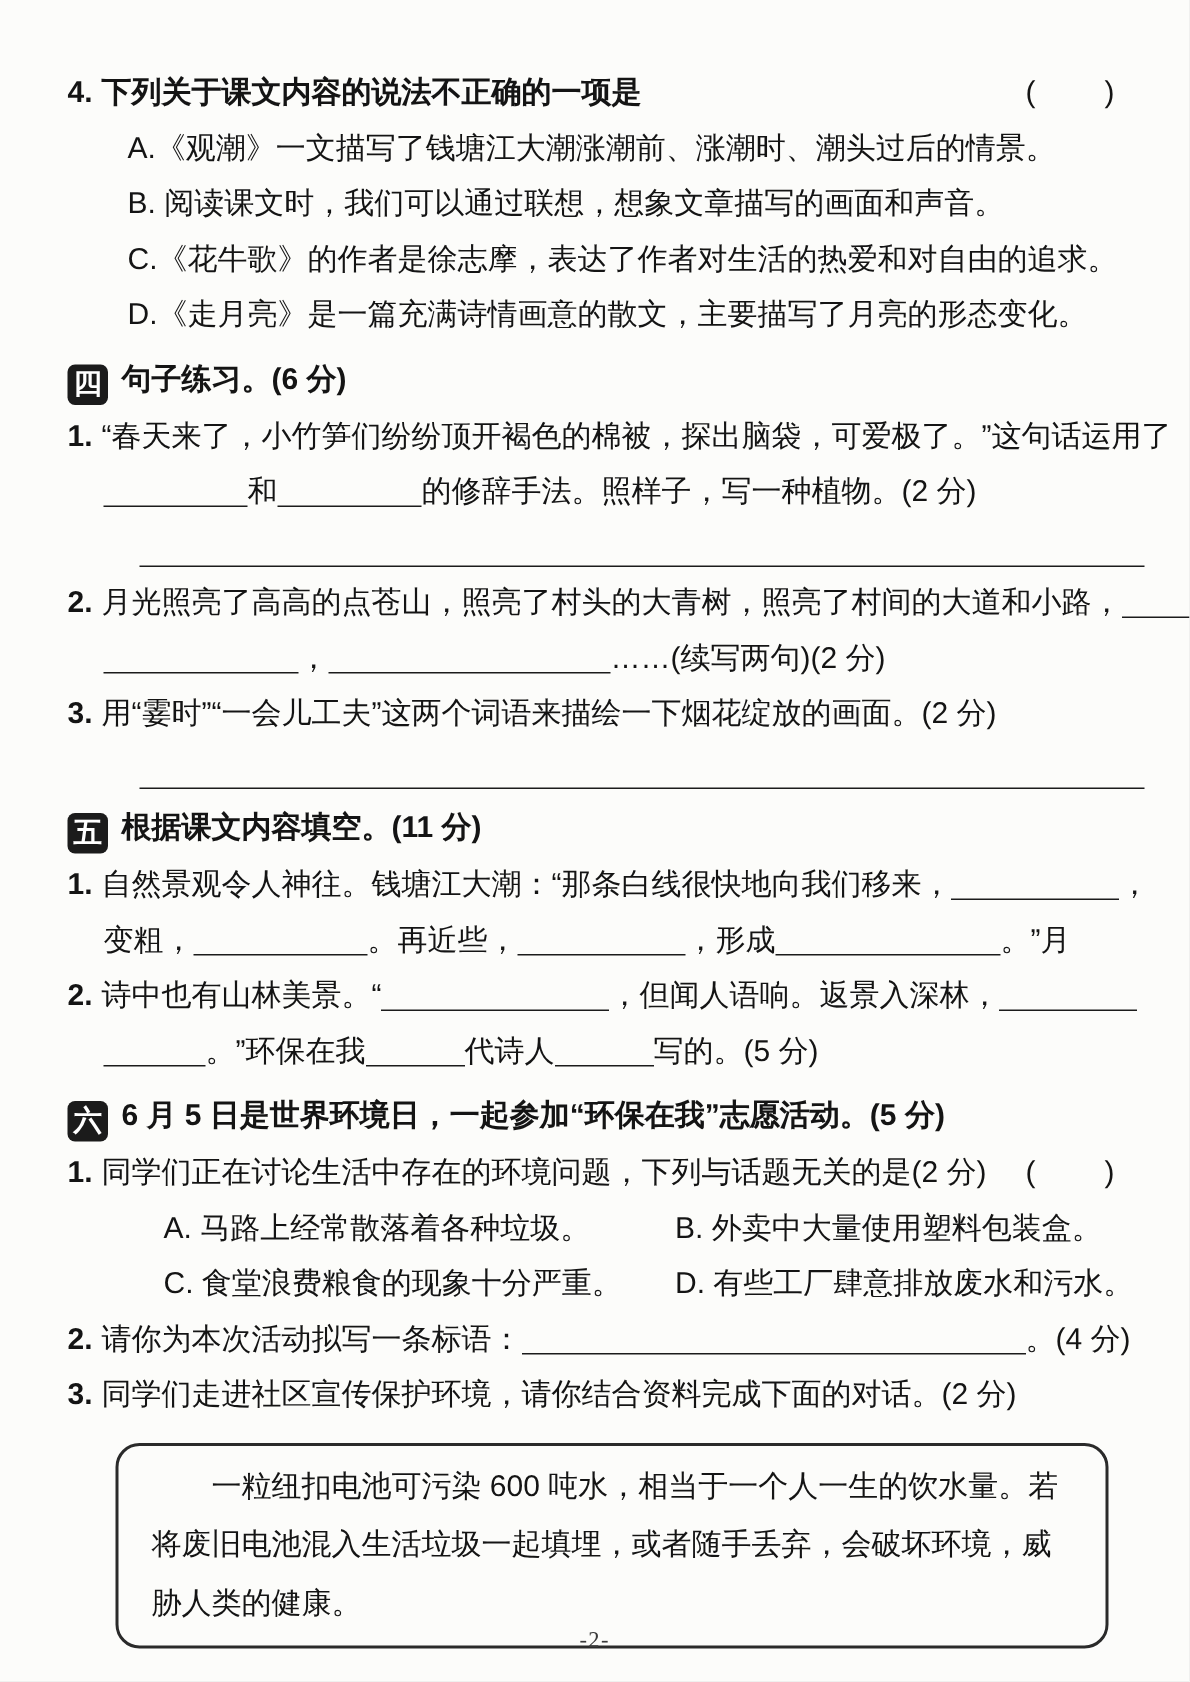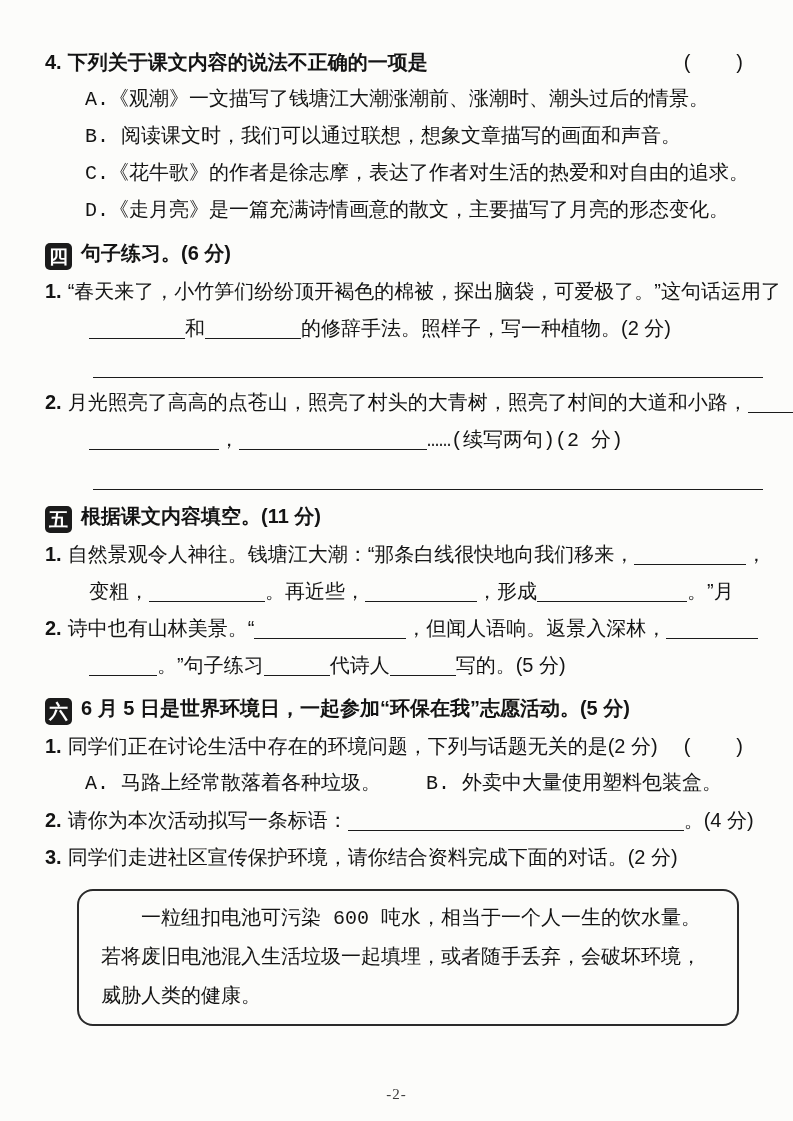--- a/index.html
+++ b/index.html
@@ -9,35 +9,35 @@
     margin:0 auto;
     background:#fcfcfa;
     box-sizing:border-box;
     padding:44px 26px 0 45px;
     font-family:"Liberation Sans","DejaVu Sans",sans-serif;
     color:#141414;
     overflow:hidden;
   }
   .line{font-size:20px;line-height:37px;white-space:nowrap;}
   .stem{font-weight:700;}
-  .kai{font-family:Liberation Mono, monospace;font-weight:400;}
+  .kai{font-family:Liberation Sans, sans-serif;font-weight:400;}
   .qnum{font-weight:700;margin-right:6px;}
   .indent1{margin-left:40px;}   
-  .indent2{margin-left:44px;}   
+  .indent2{margin-left:24px;}   
   .paren{float:right;margin-right:22px;font-weight:400;letter-spacing:2px;}
   .badge{
     display:inline-block;width:27px;height:27px;background:#1b1b1b;color:#fff;
     border-radius:5px;text-align:center;line-height:27px;font-size:19px;
     font-weight:700;margin-right:9px;vertical-align:-3px;
   }
   .sec-title{font-size:20px;font-weight:700;line-height:40px;margin-top:4px;}
   .bl{display:inline-block;border-bottom:1.6px solid #1b1b1b;height:14px;vertical-align:-4px;}
   .ans-line{border-bottom:1.6px solid #1b1b1b;height:30px;margin:0 4px 6px 48px;}
   .optrow{display:flex;}
-  .optrow .opt{width:350px;}
+  .optrow .opt{width:350px;margin-left:24px;}
   .infobox{
     border:2.2px solid #2a2a2a;border-radius:16px;
     width:614px;margin:13px 0 8px 32px;padding:8px 22px;
     font-size:20px;line-height:39px;
   }
   .infobox p{margin:0;text-indent:2em;white-space:normal;}
   .page-num{
     position:absolute;bottom:18px;left:0;width:100%;
     text-align:center;font-size:15px;color:#3a3a3a;
     font-family:"Liberation Serif","DejaVu Serif",serif;letter-spacing:1px;
@@ -66,48 +66,55 @@
   <div class="line indent2">
     <span class="bl" style="width:96px"></span><span>和</span><span class="bl" style="width:96px"></span><span>的修辞手法。照样子，写一种植物。(2 分)</span>
   </div>
   <div class="ans-line"></div>
   <div class="line">
     <span class="qnum">2.</span><span>月光照亮了高高的点苍山，照亮了村头的大青树，照亮了村间的大道和小路，</span><span class="bl" style="width:56px"></span>
   </div>
   <div class="line indent2">
     <span class="bl" style="width:130px"></span><span>，</span><span class="bl" style="width:188px"></span><span class="kai">……(续写两句)(2 分)</span>
   </div>
+  <div class="line">
+    <span class="qnum">3.</span><span>用“霎时”“一会儿工夫”这两个词语来描绘一下烟花绽放的画面。(2 分)</span>
+  </div>
   <div class="ans-line"></div>
 
   <div class="sec-title">
     <span class="badge">五</span><span>根据课文内容填空。(11 分)</span>
   </div>
   <div class="line">
     <span class="qnum">1.</span><span>自然景观令人神往。钱塘江大潮：“那条白线很快地向我们移来，</span><span class="bl" style="width:112px"></span><span>，</span>
   </div>
   <div class="line indent2">
     <span>变粗，</span><span class="bl" style="width:116px"></span><span>。再近些，</span><span class="bl" style="width:112px"></span><span>，形成</span><span class="bl" style="width:150px"></span><span>。”月</span>
   </div>
   <div class="line">
     <span class="qnum">2.</span><span>诗中也有山林美景。“</span><span class="bl" style="width:152px"></span><span>，但闻人语响。返景入深林，</span><span class="bl" style="width:92px"></span>
   </div>
   <div class="line indent2">
-    <span class="bl" style="width:68px"></span><span>。”句子练习</span><span class="bl" style="width:66px"></span><span>代诗人</span><span class="bl" style="width:66px"></span><span>写的。(5 分)</span>
+    <span class="bl" style="width:68px"></span><span>。”环保在我</span><span class="bl" style="width:66px"></span><span>代诗人</span><span class="bl" style="width:66px"></span><span>写的。(5 分)</span>
   </div>
 
   <div class="sec-title">
     <span class="badge">六</span><span>6 月 5 日是世界环境日，一起参加“环保在我”志愿活动。(5 分)</span>
   </div>
   <div class="line">
     <span class="paren">(　　)</span>
     <span class="qnum">1.</span><span>同学们正在讨论生活中存在的环境问题，下列与话题无关的是(2 分)</span>
   </div>
   <div class="optrow indent1">
     <div class="line kai opt">A. 马路上经常散落着各种垃圾。</div>
     <div class="line kai opt">B. 外卖中大量使用塑料包装盒。</div>
+  </div>
+  <div class="optrow indent1">
+    <div class="line kai opt">C. 食堂浪费粮食的现象十分严重。</div>
+    <div class="line kai opt">D. 有些工厂肆意排放废水和污水。</div>
   </div>
   <div class="line">
     <span class="qnum">2.</span><span>请你为本次活动拟写一条标语：</span><span class="bl" style="width:336px"></span><span>。(4 分)</span>
   </div>
   <div class="line">
     <span class="qnum">3.</span><span>同学们走进社区宣传保护环境，请你结合资料完成下面的对话。(2 分)</span>
   </div>
 
   <div class="infobox kai">
     <p>一粒纽扣电池可污染 600 吨水，相当于一个人一生的饮水量。若将废旧电池混入生活垃圾一起填埋，或者随手丢弃，会破坏环境，威胁人类的健康。</p>

